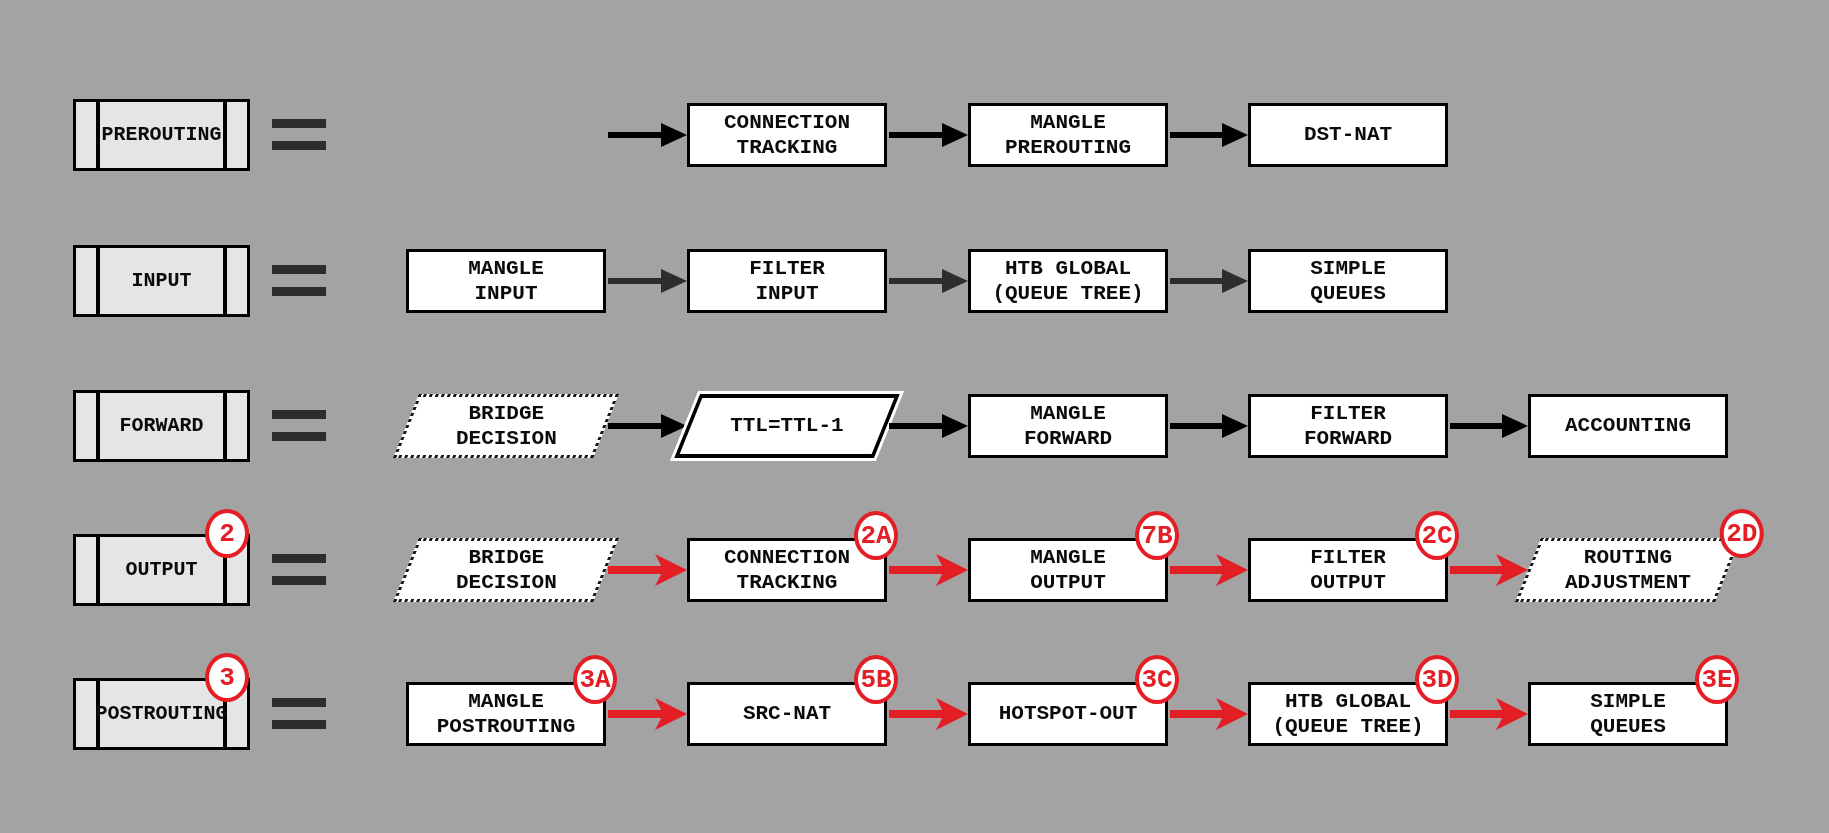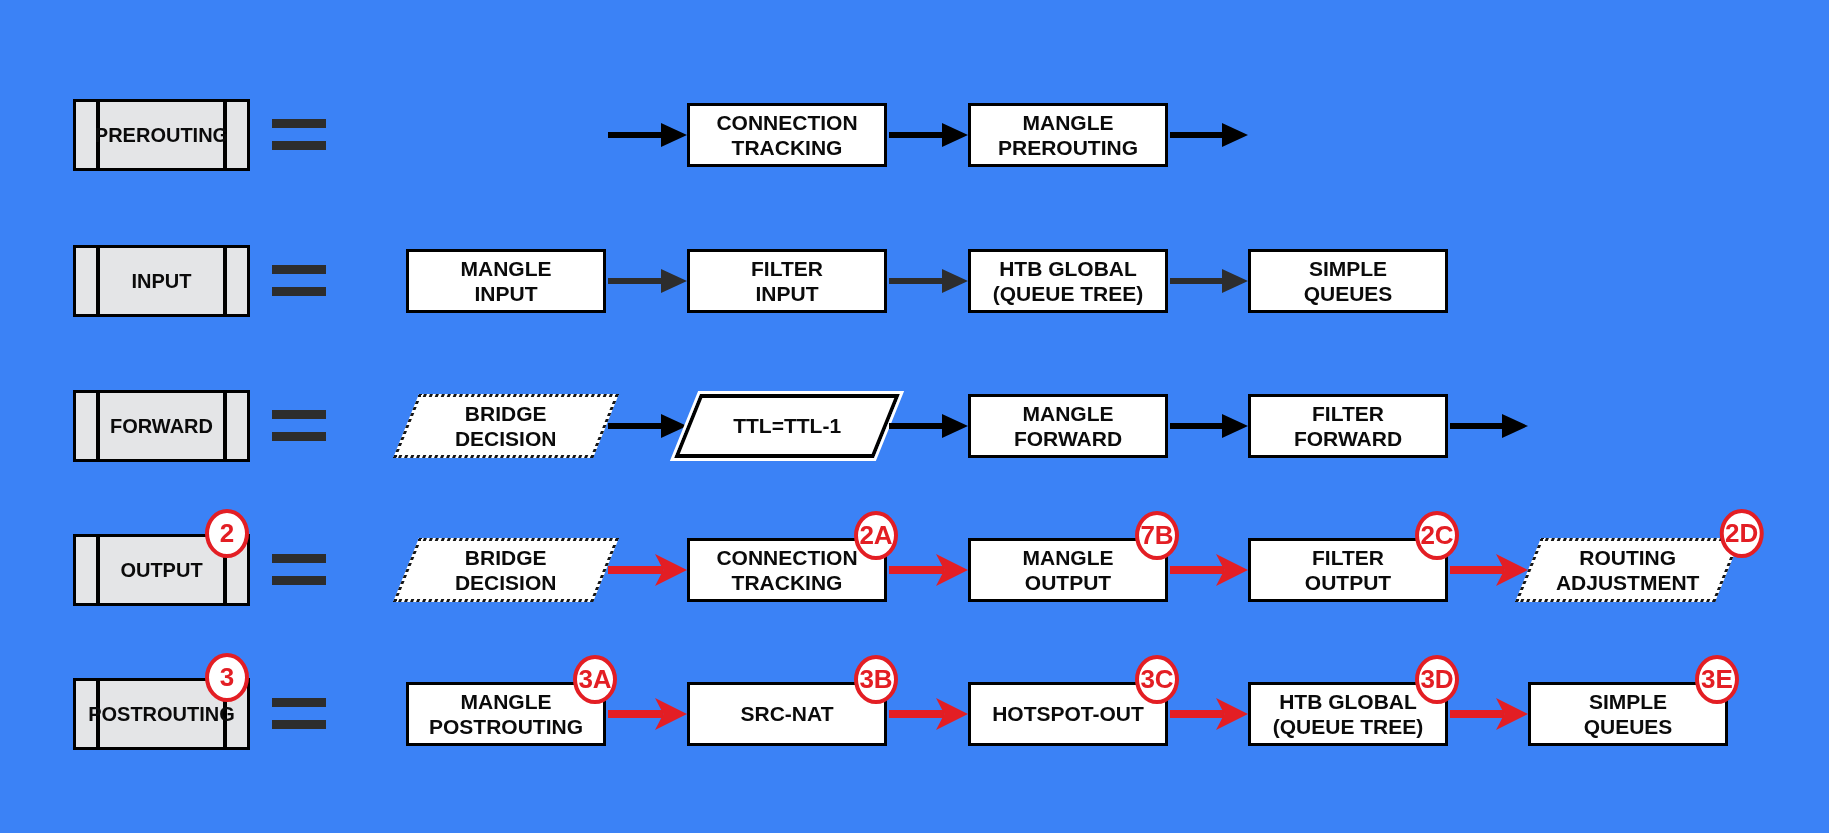--- a/index.html
+++ b/index.html
@@ -1,18 +1,18 @@
 <!DOCTYPE html>
 <html><head>
 <meta charset="utf-8">
 <style>
   html,body{margin:0;padding:0;background:#000;}
   #stage{
-    position:relative;width:1829px;height:833px;background:#3b82f6;overflow:hidden;
-    font-family:Liberation Sans, sans-serif;
+    position:relative;width:1829px;height:833px;background:#a3a3a3;overflow:hidden;
+    font-family:Liberation Mono, monospace;
   }
   
   .r1{--cy:135px}.r2{--cy:281px}.r3{--cy:426px}.r4{--cy:570px}.r5{--cy:714px}
   
   .c1{left:406px}.c2{left:687px}.c3{left:968px}.c4{left:1248px}.c5{left:1528px}
 
   
   .chain{
     position:absolute;left:73px;width:177px;height:72px;top:calc(var(--cy) - 36px);
     background:#e4e5e7;border:3px solid #000;box-sizing:border-box;
@@ -104,20 +104,23 @@
       <i class="head"></i>
     </div>
   <div class="box r1 c3">
     <span class="lbl">MANGLE
 PREROUTING</span>
   </div>
   <div class="arrow black r1 g3">
       <i class="shaft"></i>
       <i class="head"></i>
     </div>
+  <div class="box r1 c4">
+    <span class="lbl">DST-NAT</span>
+  </div>
 
   <div class="chain r2">
     <span class="lbl">INPUT</span>
   </div>
   <div class="eq r2">
     <i class="bar"></i>
     <i class="bar"></i>
   </div>
   <div class="box r2 c1">
     <span class="lbl">MANGLE
@@ -179,20 +182,23 @@
       <i class="head"></i>
     </div>
   <div class="box r3 c4">
     <span class="lbl">FILTER
 FORWARD</span>
   </div>
   <div class="arrow black r3 g4">
       <i class="shaft"></i>
       <i class="head"></i>
     </div>
+  <div class="box r3 c5">
+    <span class="lbl">ACCOUNTING</span>
+  </div>
 
   <div class="chain r4">
     <span class="lbl">OUTPUT</span>
     <span class="badge">2</span>
   </div>
   <div class="eq r4">
     <i class="bar"></i>
     <i class="bar"></i>
   </div>
   <div class="box para dotted r4 c1">
@@ -248,21 +254,21 @@
     <span class="lbl">MANGLE
 POSTROUTING</span>
     <span class="badge">3A</span>
   </div>
   <div class="arrow red r5 g1">
       <i class="shaft"></i>
       <i class="head"></i>
     </div>
   <div class="box r5 c2">
     <span class="lbl">SRC-NAT</span>
-    <span class="badge">3B</span>
+    <span class="badge">5B</span>
   </div>
   <div class="arrow red r5 g2">
       <i class="shaft"></i>
       <i class="head"></i>
     </div>
   <div class="box r5 c3">
     <span class="lbl">HOTSPOT-OUT</span>
     <span class="badge">3C</span>
   </div>
   <div class="arrow red r5 g3">

